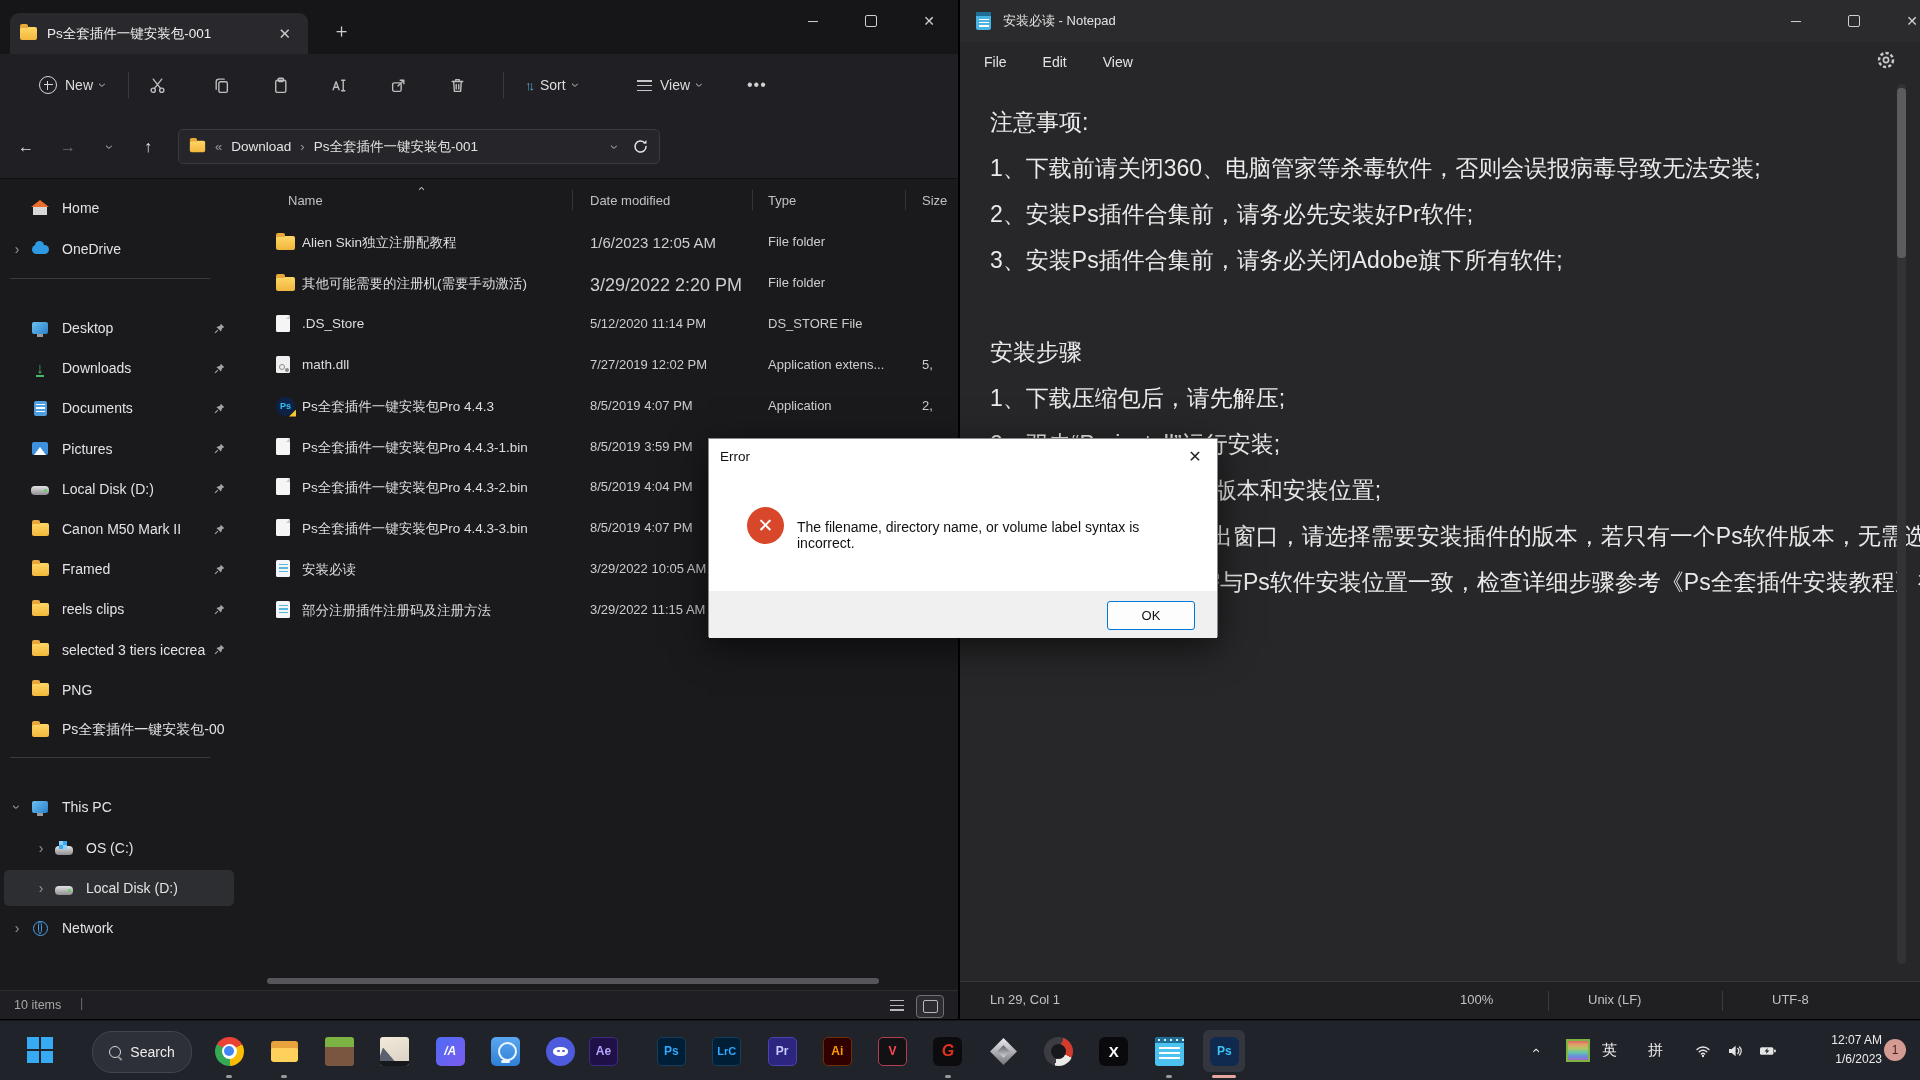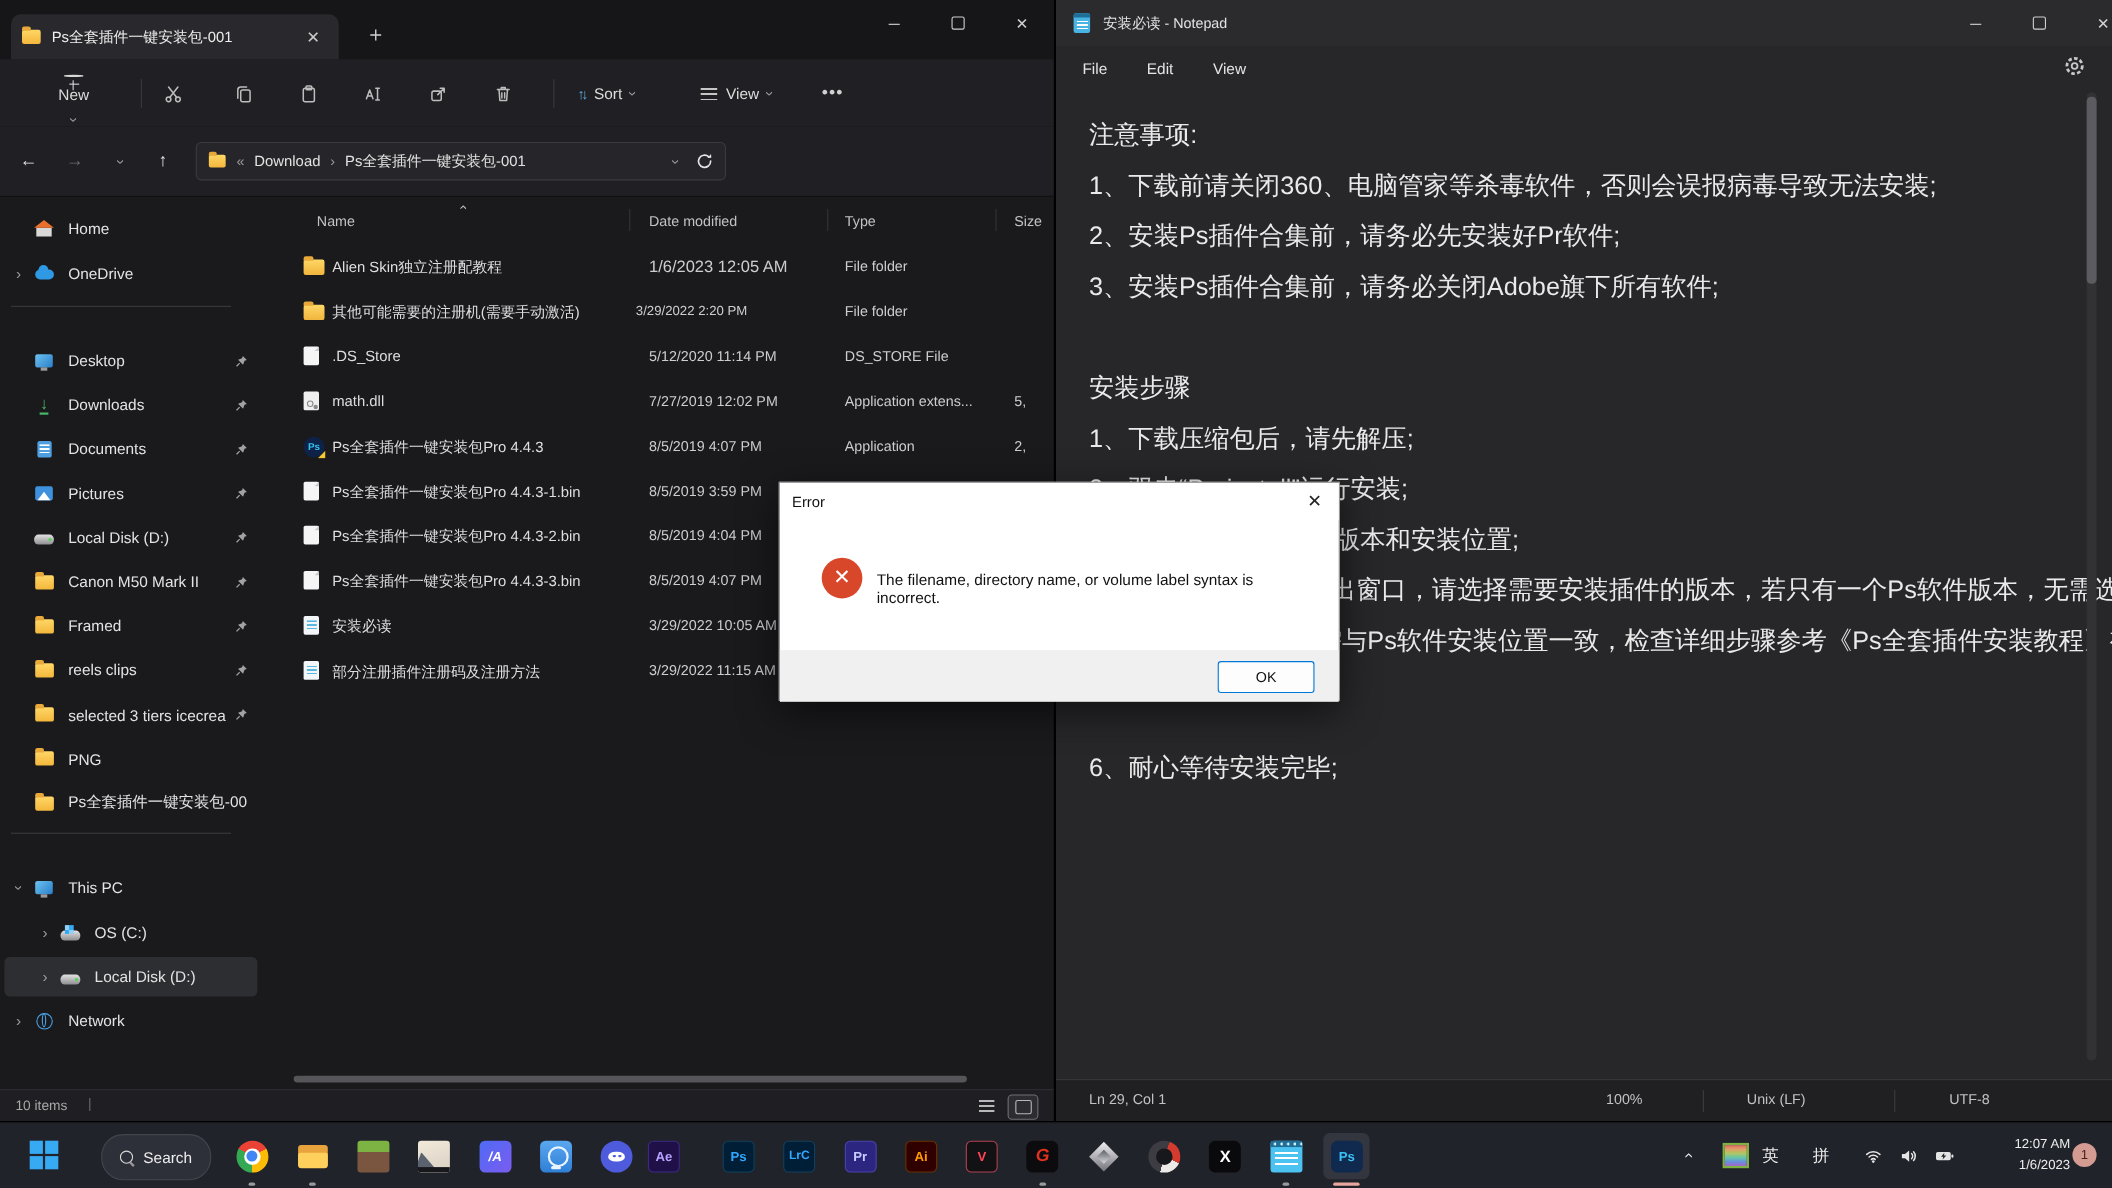--- a/index.html
+++ b/index.html
@@ -217,21 +217,21 @@
       </div>
       <span class="newtab">＋</span>
       <div class="wctrl" style="left:790px;">─</div>
       <div class="wctrl" style="left:848px;">
           <span class="wbox"></span>
         </div>
       <div class="wctrl" style="left:906px;">✕</div>
     </div>
 
     <div class="xtoolbar">
-      <div class="tbtn" style="left:44px;flex-direction:column;">
+      <div class="tbtn" style="left:30px;">
         <span class="circle-plus"></span>
         <span>New</span>
         <span class="chev">›</span>
       </div>
       <div class="tsep" style="left:128px;"></div>
       <div class="tbtn" style="left:140px;">
         <svg width="17" height="17" viewBox="0 0 16 16">
             <path class="svg-stroke" d="M4 2 L11 11 M12 2 L5 11"></path>
             <circle class="svg-stroke" cx="4" cy="12.5" r="2"></circle>
             <circle class="svg-stroke" cx="12" cy="12.5" r="2"></circle>
@@ -496,21 +496,21 @@
           <div style="position: absolute; left: 240px; top: 222px; width: 718px; height: 41px;">
             <div class="fi fi-folder" style="left: 36px; top: 14px;"></div>
             <div class="frow-text" style="left: 62px; top: 12px; max-width: 280px; overflow: hidden;">Alien Skin独立注册配教程</div>
             <div class="frow-text frow-sub" style="left: 350px; top: 12px; font-size: 15px;">1/6/2023 12:05 AM</div>
             <div class="frow-text frow-sub" style="left: 528px; top: 12px; font-size: 13px;">File folder</div>
             <div class="frow-text frow-sub" style="left: 682px; top: 12px; font-size: 13px;"></div>
           </div>
           <div style="position: absolute; left: 240px; top: 262.9px; width: 718px; height: 41px;">
             <div class="fi fi-folder" style="left: 36px; top: 14px;"></div>
             <div class="frow-text" style="left: 62px; top: 12px; max-width: 280px; overflow: hidden;">其他可能需要的注册机(需要手动激活)</div>
-            <div class="frow-text frow-sub" style="left: 338px; top: 12px; font-size: 12px;">3/29/2022 2:20 PM</div>
+            <div class="frow-text frow-sub" style="left: 350px; top: 12px; font-size: 18px;">3/29/2022 2:20 PM</div>
             <div class="frow-text frow-sub" style="left: 528px; top: 12px; font-size: 13px;">File folder</div>
             <div class="frow-text frow-sub" style="left: 682px; top: 12px; font-size: 13px;"></div>
           </div>
           <div style="position: absolute; left: 240px; top: 303.8px; width: 718px; height: 41px;">
             <div class="fi fi-file" style="left: 36px; top: 11px;"></div>
             <div class="frow-text" style="left: 62px; top: 12px; max-width: 280px; overflow: hidden;">.DS_Store</div>
             <div class="frow-text frow-sub" style="left: 350px; top: 12px; font-size: 13px;">5/12/2020 11:14 PM</div>
             <div class="frow-text frow-sub" style="left: 528px; top: 12px; font-size: 13px;">DS_STORE File</div>
             <div class="frow-text frow-sub" style="left: 682px; top: 12px; font-size: 13px;"></div>
           </div>
@@ -619,21 +619,20 @@
         <div class="np-line">&nbsp;</div>
         <div class="np-line">3、选择需要的Ps软件版本和安装位置;</div>
         <div class="np-line">&nbsp;</div>
         <div class="np-line">4、运行安装包后会弹出窗口，请选择需要安装插件的版本，若只有一个Ps软件版本，无需选择;</div>
         <div class="np-line">&nbsp;</div>
         <div class="np-line">提示：插件安装位置需与Ps软件安装位置一致，检查详细步骤参考《Ps全套插件安装教程》视频;</div>
         <div class="np-line">&nbsp;</div>
         <div class="np-line">&nbsp;</div>
         <div class="np-line">&nbsp;</div>
         <div class="np-line">&nbsp;</div>
-        <div class="np-line">6、耐心等待安装完毕;</div>
       </div>
     <div class="np-scroll"></div>
     <div class="np-thumb"></div>
 
     <div class="np-status">
       <span style="position:absolute;left:30px;top:10px;">Ln 29, Col 1</span>
       <span style="position:absolute;left:500px;top:10px;">100%</span>
       <div class="np-sep" style="left:588px;"></div>
       <span style="position:absolute;left:628px;top:10px;">Unix (LF)</span>
       <div class="np-sep" style="left:762px;"></div>

